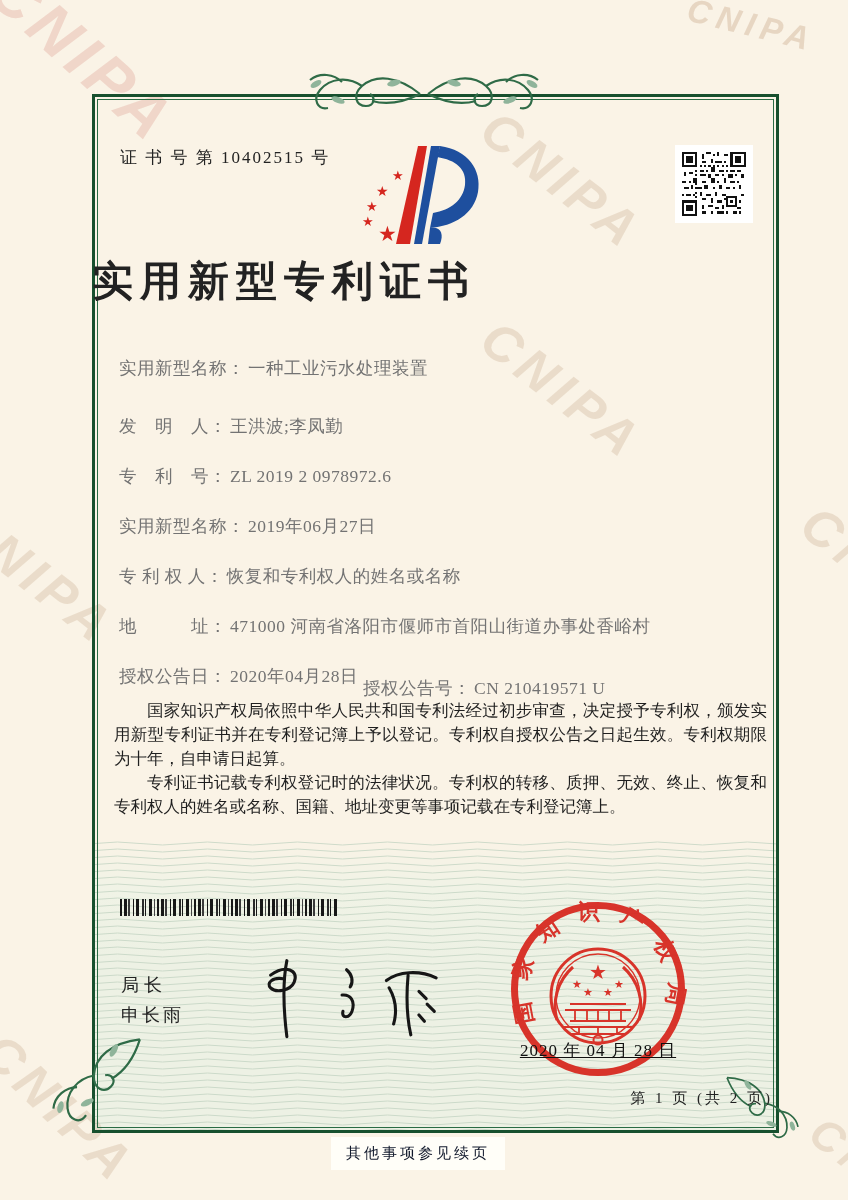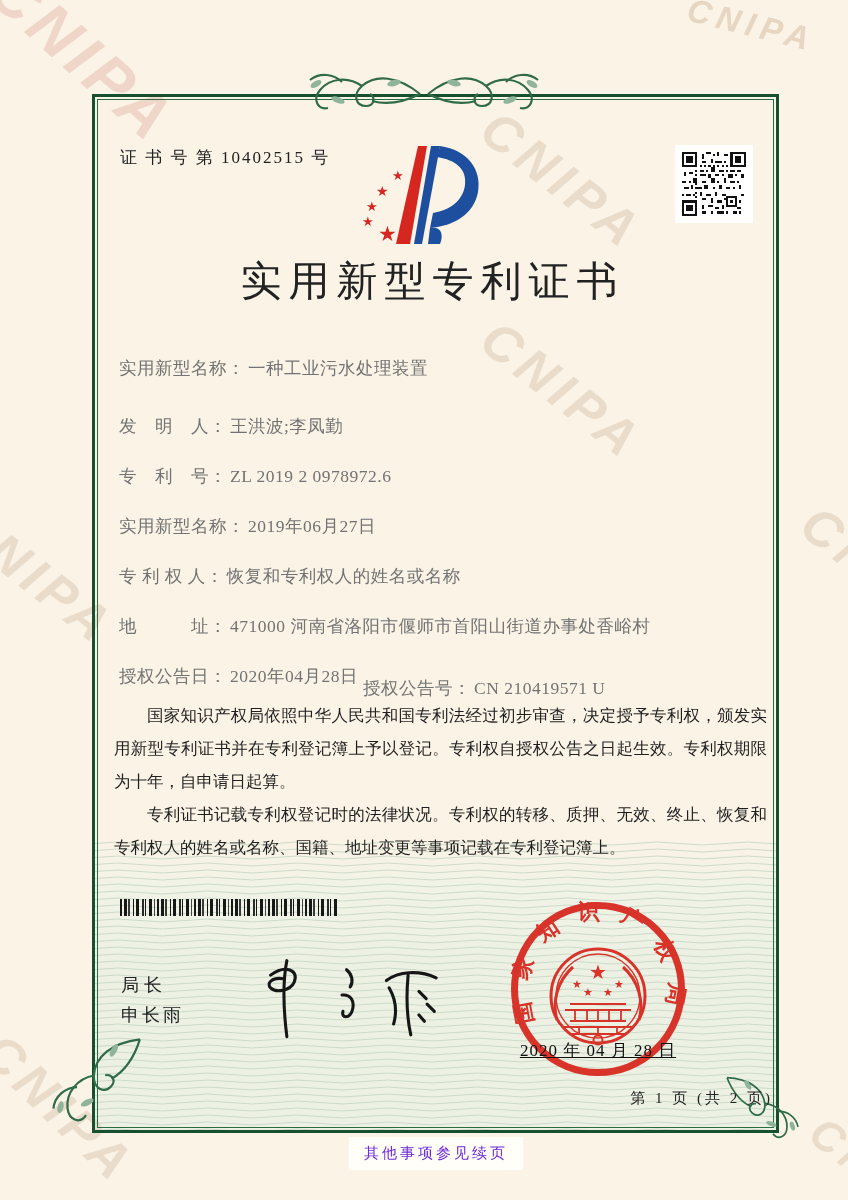--- a/index.html
+++ b/index.html
@@ -17,52 +17,52 @@
   
   .wm{position:absolute;font-family:"Liberation Sans","DejaVu Sans",sans-serif;
       font-style:italic;font-weight:bold;letter-spacing:6px;white-space:nowrap;
       color:rgba(199,168,138,.30);transform:rotate(38deg);z-index:1;}
   .wm-pink{color:rgba(224,170,158,.40);}
   .orn{position:absolute;z-index:2;}
   
   .cert-no{position:absolute;left:120px;top:146px;font-size:17px;letter-spacing:2px;z-index:3;}
   .logo{position:absolute;left:352px;top:140px;z-index:3;}
   .qr{position:absolute;left:675px;top:145px;z-index:3;}
-  .title{position:absolute;left:92px;top:254px;width:681px;text-align:center;
-         font-size:41px;font-weight:normal;letter-spacing:7px;z-index:3;}
+  .title{position:absolute;left:92px;top:254px;width:681px;text-align:left;
+         font-size:41px;font-weight:bold;letter-spacing:7px;z-index:3;}
   
   .field{position:absolute;left:119px;width:650px;font-size:17.5px;z-index:3;
          letter-spacing:.5px;color:#737373;}
   .fvalue{margin-left:3px;}
   .pair2{position:absolute;left:244px;top:12px;}
   
   .body-text{position:absolute;left:114px;top:699px;width:653px;z-index:3;
-             font-size:16.5px;line-height:33px;text-align:justify;color:#1f1f1f;}
+             font-size:16.5px;line-height:24px;text-align:justify;color:#1f1f1f;}
   .body-text p{margin:0;text-indent:2em;}
   
   .barcode{position:absolute;left:120px;top:899px;width:218px;height:17px;z-index:3;
     background:repeating-linear-gradient(90deg,
       #171717 0 2px,transparent 2px 4px,#171717 4px 7px,transparent 7px 8px,
       #3a3a3a 8px 10px,transparent 10px 13px,#171717 13px 14px,transparent 14px 16px,
       #171717 16px 19px,transparent 19px 22px,#2a2a2a 22px 24px,transparent 24px 25px,
       #171717 25px 26px,transparent 26px 29px,#171717 29px 32px,transparent 32px 34px,
       #454545 34px 35px,transparent 35px 37px);}
   
   .sig-title{position:absolute;left:121px;top:973px;font-size:18px;letter-spacing:5px;z-index:3;}
   .sig-name{position:absolute;left:121px;top:1003px;font-size:18px;letter-spacing:3px;z-index:3;}
   .sig-script{position:absolute;left:252px;top:948px;z-index:3;}
   
   .seal{position:absolute;left:508px;top:899px;z-index:4;opacity:.93;}
   .seal-date{position:absolute;left:512px;top:1039px;width:172px;text-align:center;
              font-size:17px;letter-spacing:1px;color:#101010;z-index:5;text-decoration:underline;}
   
   .page-info{position:absolute;left:92px;top:1089px;width:681px;text-align:right;
              font-size:15px;letter-spacing:3px;z-index:3;}
-  .foot-note{position:absolute;left:349px;top:1137px;background:#fffef8;
-             padding:7px 15px;font-size:15px;letter-spacing:3px;z-index:3;color:#6d28d9;}
+  .foot-note{position:absolute;left:331px;top:1137px;background:#fffef8;
+             padding:7px 15px;font-size:15px;letter-spacing:3px;z-index:3;color:#0f172a;}
 </style>
 </head>
 <body>
 
 <div class="page">
 
   <div class="band">
     <svg width="684" height="291">
       <defs>
         <pattern id="wv" width="90" height="7" patternUnits="userSpaceOnUse">

